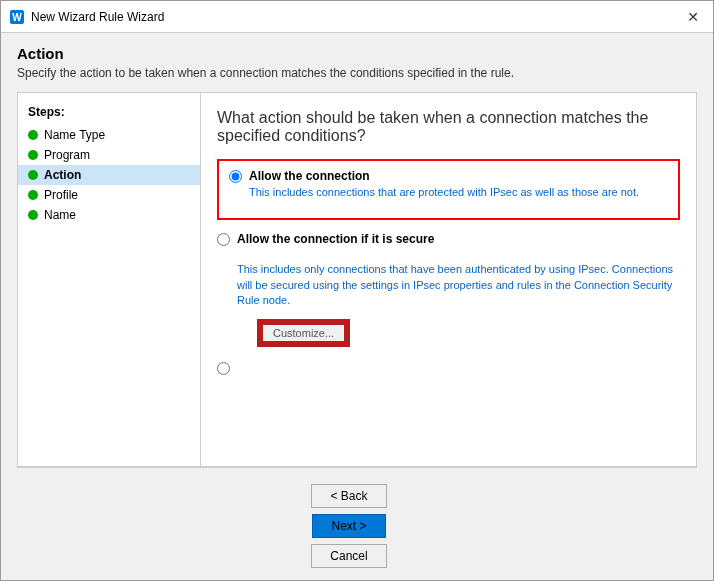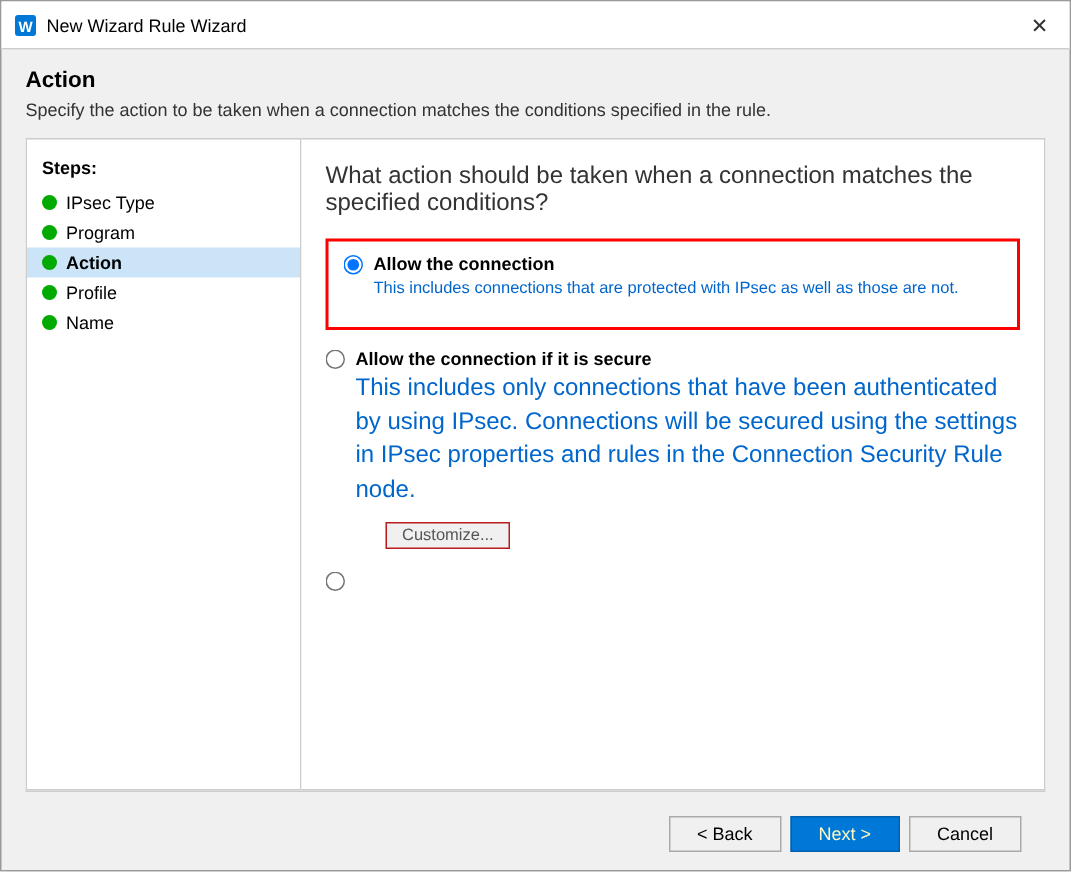--- a/index.html
+++ b/index.html
@@ -178,60 +178,61 @@
     }
 
     .option-desc {
       font-size: 11px;
       color: #0066cc;
       margin-top: 2px;
       line-height: 1.4;
     }
 
     .option-desc-dark {
-      font-size: 16px;
+      font-size: 11px;
       color: #0066cc;
-      margin-top: 2px;
+      margin-top: 16px;
       line-height: 1.4;
     }
 
     .customize-btn {
       margin-top: 6px;
       margin-left: 20px;
       padding: 2px 10px;
       background: #f0f0f0;
-      border: 1px solid #b91c1c;
+      border: 6px solid #b91c1c;
       font-size: 11px;
       color: #555;
       cursor: pointer;
     }
 
     .footer {
       display: flex;
       justify-content: flex-end;
       align-items: center;
       gap: 6px;
       padding: 8px 16px 2px 0;
       flex-shrink: 0;
+      flex-direction: column;
     }
 
     .footer-btn {
       padding: 4px 18px;
       font-size: 12px;
       cursor: pointer;
       border: 1px solid #aaa;
       background: #f0f0f0;
       color: #000;
       min-width: 70px;
       text-align: center;
     }
 
     .footer-btn.primary {
       background: #0078d7;
-      color: #fef9c3;
+      color: #000000;
       border: 1px solid #0060b0;
     }
 
     .divider-line {
       border: none;
       border-top: 1px solid #ccc;
       margin-bottom: 8px;
     }
   </style>
 </head>
@@ -253,21 +254,21 @@
     <div class="page-title">Action</div>
     <div class="page-subtitle">Specify the action to be taken when a connection matches the conditions specified in the rule.</div>
 
     <div class="content-area">
 
       <div class="steps-panel">
         <div class="steps-label">Steps:</div>
 
         <div class="step-item">
           <div class="step-dot green"></div>
-          <span class="step-label">IPsec Type</span>
+          <span class="step-label">Name Type</span>
         </div>
         <div class="step-item">
           <div class="step-dot green"></div>
           <span class="step-label">Program</span>
         </div>
         <div class="step-item active">
           <div class="step-dot green"></div>
           <span class="step-label">Action</span>
         </div>
         <div class="step-item">

